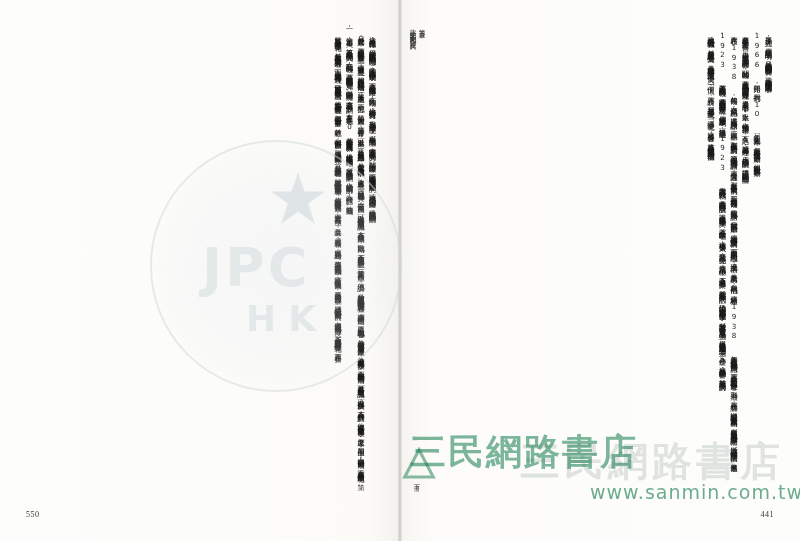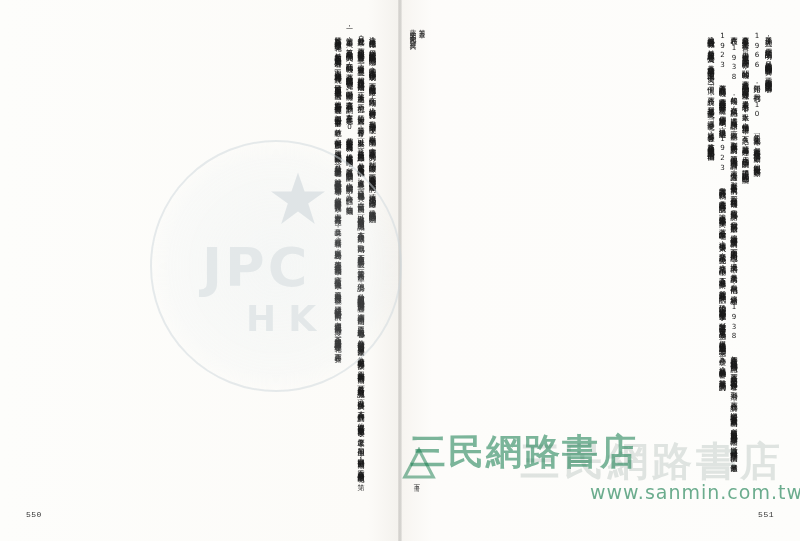--- a/index.html
+++ b/index.html
@@ -84,21 +84,21 @@
     font-size: 6.6px;
     letter-spacing: 1.4px;
     color: #2a2a2a;
   }
   .chapter-mark .num { display: block; margin-bottom: 10px; }
 
   
   .folio {
     position: absolute;
     bottom: 22px;
-    font-family: Liberation Mono, monospace;
+    font-family: Liberation Serif, serif;
     font-size: 8px;
     color: #333;
     letter-spacing: 0.5px;
   }
   .folio-left { left: 26px; }
   .folio-right { right: 26px; }
   .running-foot {
     position: absolute;
     bottom: 22px;
     left: 412px;
@@ -226,21 +226,21 @@
 
   <div class="page-half right-half">
     <div class="vtext body-col right-body">
       <p>子孫拜三個人，一個是浙江的王陽明，另外就是湖南的曾國藩和胡林翼，這三個人都是中國傳統文化的繼承者。</p>
       <p>1966 年開始，我們有 10 年的「文化大革命」，但是蔣介石在台灣也搞了一個運動，他叫中國文化復興運動。</p>
       <p>蔣介石早年學《共產黨宣言》，學日本人研究馬克思《資本論》的著作，開始的時候，蔣介石認為馬克思的《資本論》一無著作太難懂，看了看就不想看了，太艱辛，但是他堅持讀下去，久而久之，越讀越有興趣，用他自己的話來說，讀得了不定比書欽朗的程度。</p>
       <p>蔣介石在 1938 年的時候，在武漢的日記，還寫過這第一段話語，大家聽一聽，到底像不像蔣介石講的，他說似果一個人不覆得歸諧話，不覆得方法論，那麼革命是不會成功的，我有一次做報告的時候，我先地這麼一段話，我就問下面的聽眾，這個話你們覺得是誰講的？下面的聽眾不約而同地說，毛澤東講的，共產黨講的，我自然他們，這個給給是 1938 年蔣介石在武漢領導抗戰時候寫的日記，蔣介石一輩子是辯證法的很存和愛好者，到了台灣，蔣介石都講，辯證法絕對不是共產黨的專利品，所有的國民黨的幹部都應該學習辯證法，所以說蔣介石是懂得一些辯證法的，真的是懂了。</p>
       <p>1923 年蔣介石在蘇聯的時候，共產國際原然想給蔣介石參加共產黨，你們幾道這最事嗎？可給沒聽說過，1923 年我講蔣介石的原稿，共產國際找蔣介石說話，說蔣先生你是不是參加中共？蔣介石說印答不呢？這道個事情太大，我要請示孫先生，他要請示孫中山，蔣介石沒有參加中共，我想蔣介石參加不共的話，恐怕中國近代史的歷史是完全變樣子了，所以我說蔣介石一度走近了馬克思主義，但是像後他還是離開了馬克思主義。為什麼？這就是基督教的影響，就是下面我要講的。</p>
       <p>他說基督教講愛我你，基督教的思想核心是「愛人」，共產黨稿階級鬥爭是主張「恨人」一個「愛人」，一個「恨人」，蔣介石說，我是是選擇「愛人」呢！選擇「愛」呢？這樣了基督教，這是蔣介石最後離開馬克思主義的一個理由。</p>
     </div>
-    <div class="folio folio-right">551</div>
+    <div class="folio folio-right">441</div>
   </div>
 
   <div class="chapter-mark">
     <span class="num">第五章</span>
     <span>蔣中正的文化觀與「反共」</span>
   </div>
 
   <div class="running-foot">下冊</div>
 
   <div class="watermark">

